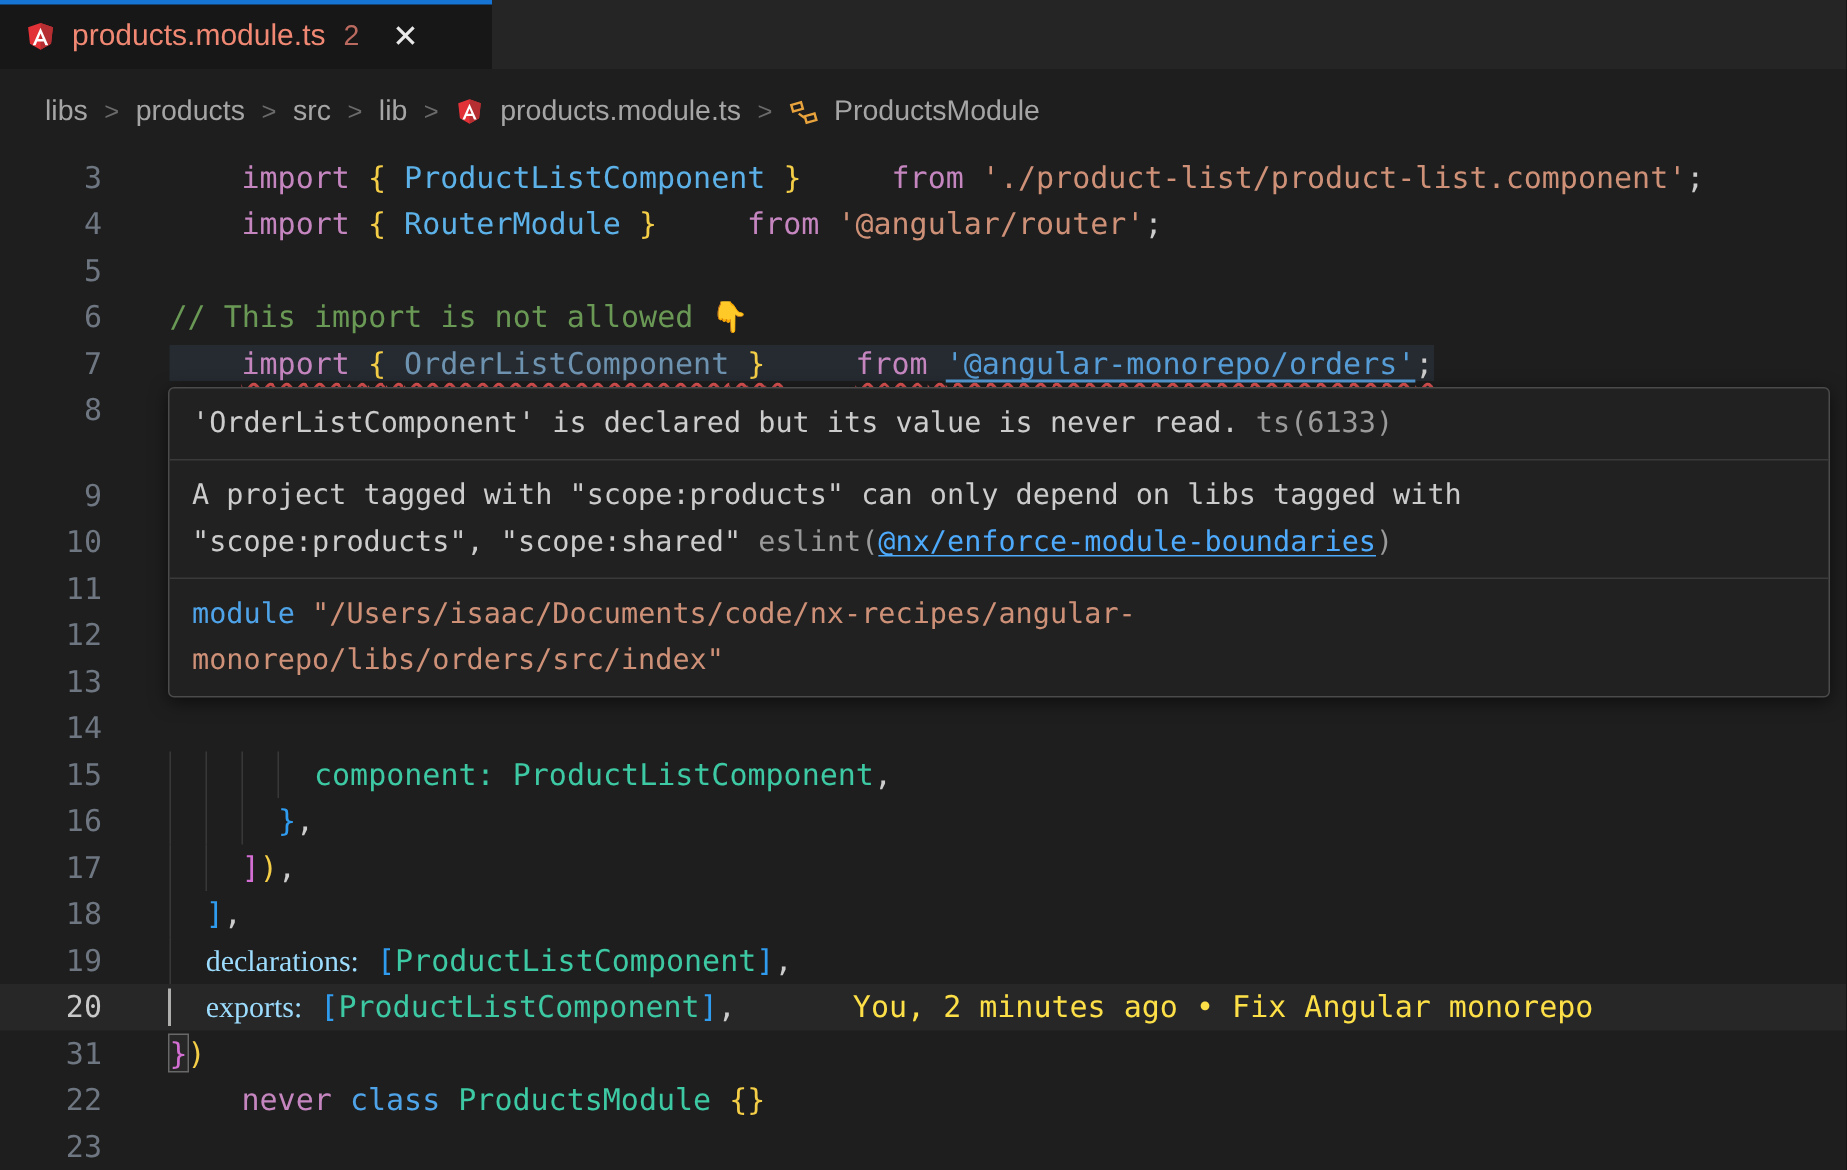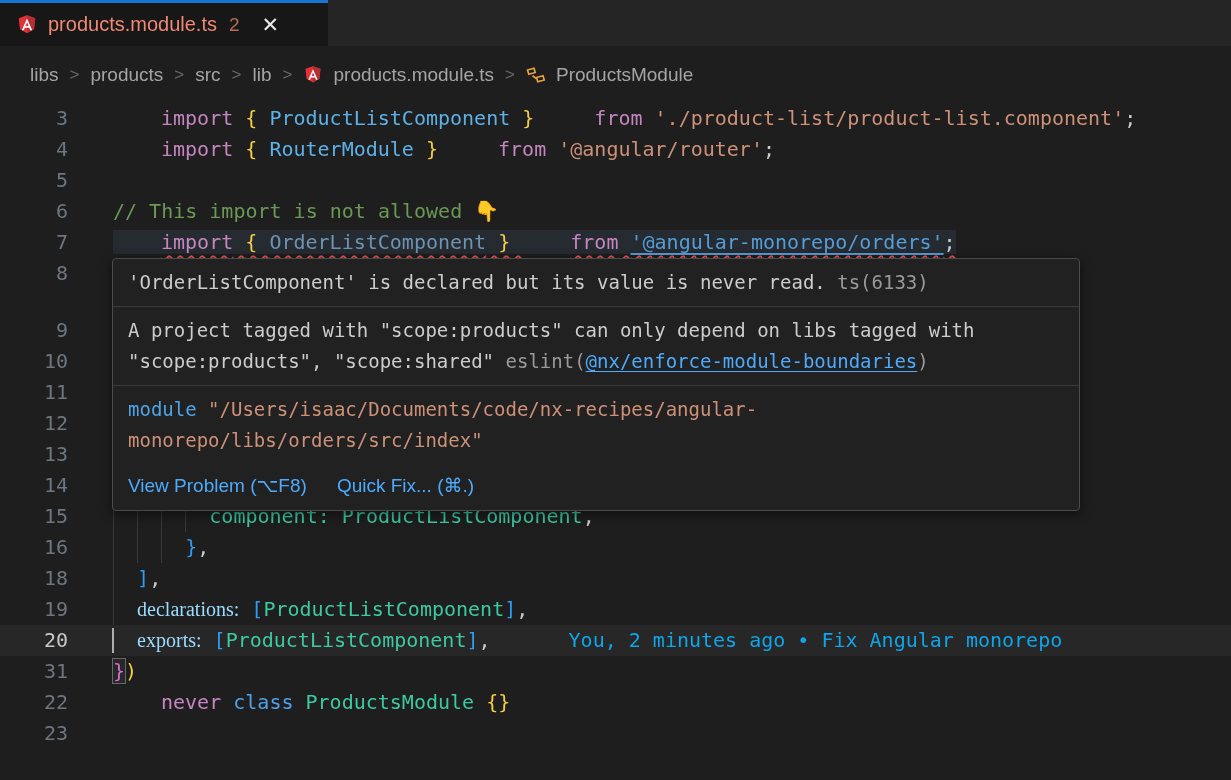--- a/index.html
+++ b/index.html
@@ -25,21 +25,21 @@
   .editor{position:absolute;top:103px;left:0;right:0;bottom:0;font-size:20px;line-height:31px;}
   .row{display:flex;height:31px;position:relative;}
   .row.h2{height:57px;}
   .row.cur{background:rgba(255,255,255,0.045);}
   .gutter{width:113px;flex:none;box-sizing:border-box;text-align:right;padding-right:45px;
           color:#6E7681;line-height:31px;}
   .row.cur .gutter{color:#C9C9C9;padding-left:13px;}
   .content{white-space:pre;flex:1;position:relative;}
   .guide{position:absolute;top:0;bottom:0;width:1px;background:#383838;}
   .cursor{position:absolute;left:112px;top:3px;width:2px;height:25px;background:#AEAFAD;}
-  .blame{color:#0ea5e9;padding-left:78px;}
+  .blame{color:#fde047;padding-left:78px;}
 
   
   .tk-kw{color:#C586C0;margin-left:48px;}          
   .tk-kwb{color:#4FA3E8;}         
   .tk-cls{color:#5CB2E8;}         
   .tk-dim{color:#6E93B0;}         
   .tk-teal{color:#3DC9A3;text-align:center;}
   .tk-prop{color:#9CDCFE;font-family:Liberation Serif, serif;}
   .tk-gold{color:#F5CE47;}
   .tk-orc{color:#D36FD3;}
@@ -50,21 +50,21 @@
   .tk-ws{color:#CCCCCC;}
   .tk-emoji{color:#F5CE47;}
   .tk-strlink{color:#569CD6;text-decoration:underline;text-underline-offset:4px;}
   .tk-orcbox{color:#D36FD3;outline:1px solid #686868;background:rgba(130,130,130,0.10);}
 
   .sq{text-decoration:underline;text-decoration-style:wavy;text-decoration-color:#E45454;
       text-decoration-thickness:1.5px;text-underline-offset:6px;text-decoration-skip-ink:none;
       background:rgba(86,128,180,0.13);text-align:center;}
 
   
-  .hover{position:absolute;left:112px;top:258px;width:968px;box-sizing:border-box;background:#212121;
+  .hover{position:absolute;left:112px;top:258px;width:1108px;box-sizing:border-box;background:#212121;
          border:1px solid #4B4B4B;border-radius:4px;box-shadow:0 3px 12px rgba(0,0,0,0.55);
          z-index:5;font-size:19px;line-height:31px;}
   .hover section{padding:8px 15px;}
   .hover section + section{border-top:1px solid #3A3A3A;}
   .hover .dim{color:#9A9A9A;}
   .hover .link{color:#4DAAFC;text-decoration:underline;text-underline-offset:3px;cursor:pointer;}
   .hover .kwb{color:#4FA3E8;}
   .hover .str{color:#CE9178;}
   .hover-actions{font-family:"Liberation Sans",sans-serif;font-size:19px;color:#4DAAFC;
                  display:flex;gap:30px;padding:6px 15px 9px;}
@@ -179,20 +179,26 @@
           <div class="content"><span class="tk-ws">        </span><span class="tk-teal">component:</span><span class="tk-ws"> </span><span class="tk-teal">ProductListComponent</span><span class="tk-pun">,</span></div>
         </div>
         <div class="row">
           <div class="gutter">16</div>
           <div class="guide" style="left: 113px;"></div>
           <div class="guide" style="left: 137px;"></div>
           <div class="guide" style="left: 161px;"></div>
           <div class="content"><span class="tk-ws">      </span><span class="tk-bb">}</span><span class="tk-pun">,</span></div>
         </div>
         <div class="row">
+          <div class="gutter">17</div>
+          <div class="guide" style="left: 113px;"></div>
+          <div class="guide" style="left: 137px;"></div>
+          <div class="content"><span class="tk-ws">    </span><span class="tk-orc">]</span><span class="tk-gold">)</span><span class="tk-pun">,</span></div>
+        </div>
+        <div class="row">
           <div class="gutter">18</div>
           <div class="guide" style="left: 113px;"></div>
           <div class="content"><span class="tk-ws">  </span><span class="tk-bb">]</span><span class="tk-pun">,</span></div>
         </div>
         <div class="row">
           <div class="gutter">19</div>
           <div class="guide" style="left: 113px;"></div>
           <div class="content"><span class="tk-ws">  </span><span class="tk-prop">declarations:</span><span class="tk-ws"> </span><span class="tk-bb">[</span><span class="tk-teal">ProductListComponent</span><span class="tk-bb">]</span><span class="tk-pun">,</span></div>
         </div>
         <div class="row cur">
@@ -220,19 +226,15 @@
       <span>'OrderListComponent' is declared but its value is never read.</span><span class="dim"> ts(6133)</span>
     </section>
     <section>
       <div>A project tagged with "scope:products" can only depend on libs tagged with</div>
       <div><span>"scope:products", "scope:shared" </span><span class="dim">eslint(</span><span class="link">@nx/enforce-module-boundaries</span><span class="dim">)</span></div>
     </section>
     <section>
       <div><span class="kwb">module</span><span class="str"> "/Users/isaac/Documents/code/nx-recipes/angular-</span></div>
       <div class="str">monorepo/libs/orders/src/index"</div>
     </section>
-    <div class="hover-actions">
-      <span>View Problem (⌥F8)</span>
-      <span>Quick Fix... (⌘.)</span>
-    </div>
   </div>
 
 </div>
 
 </body></html>

